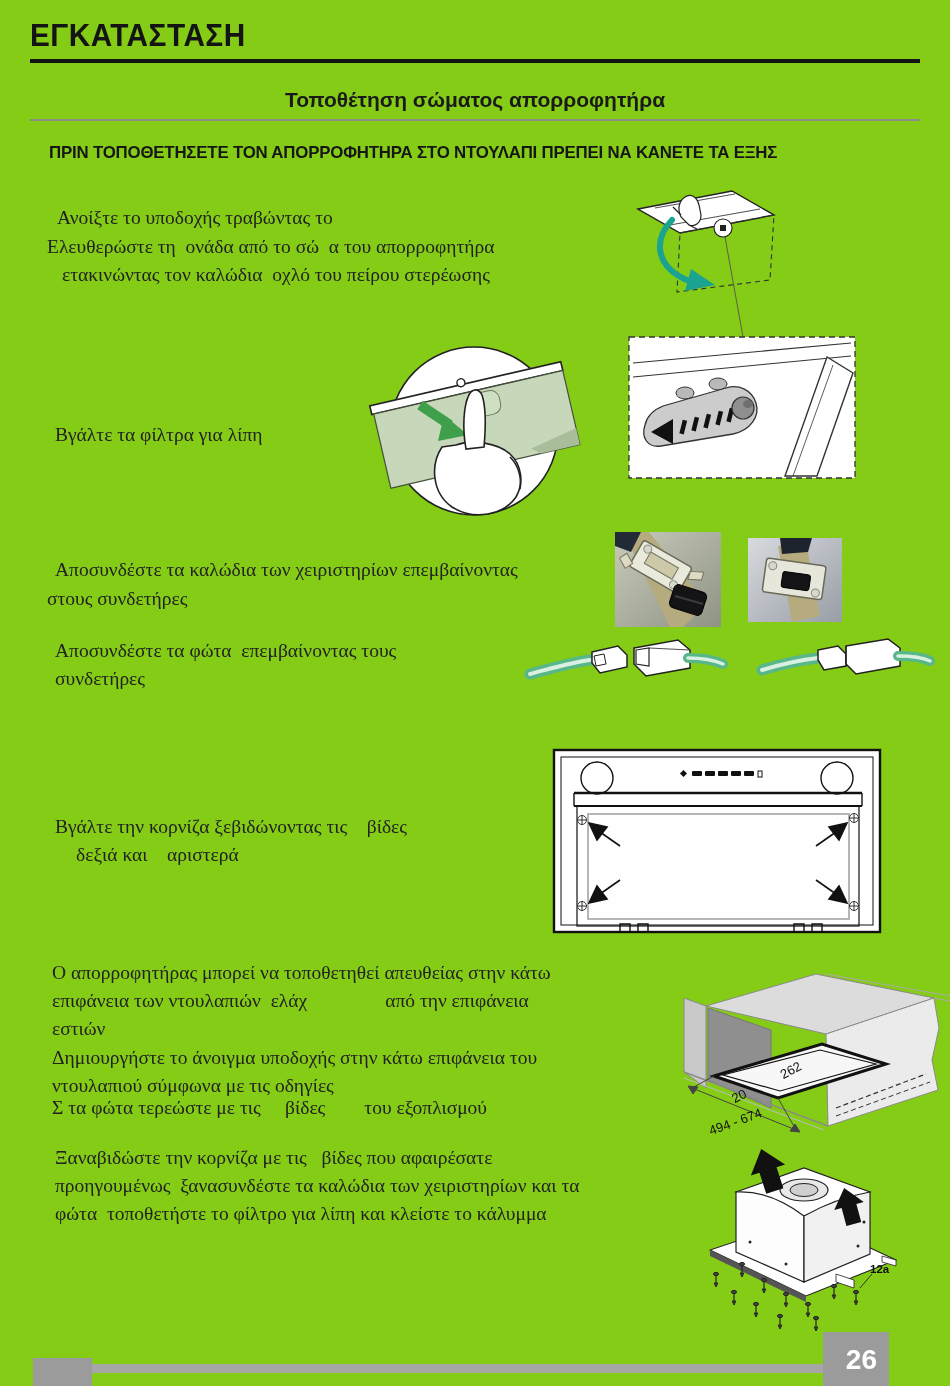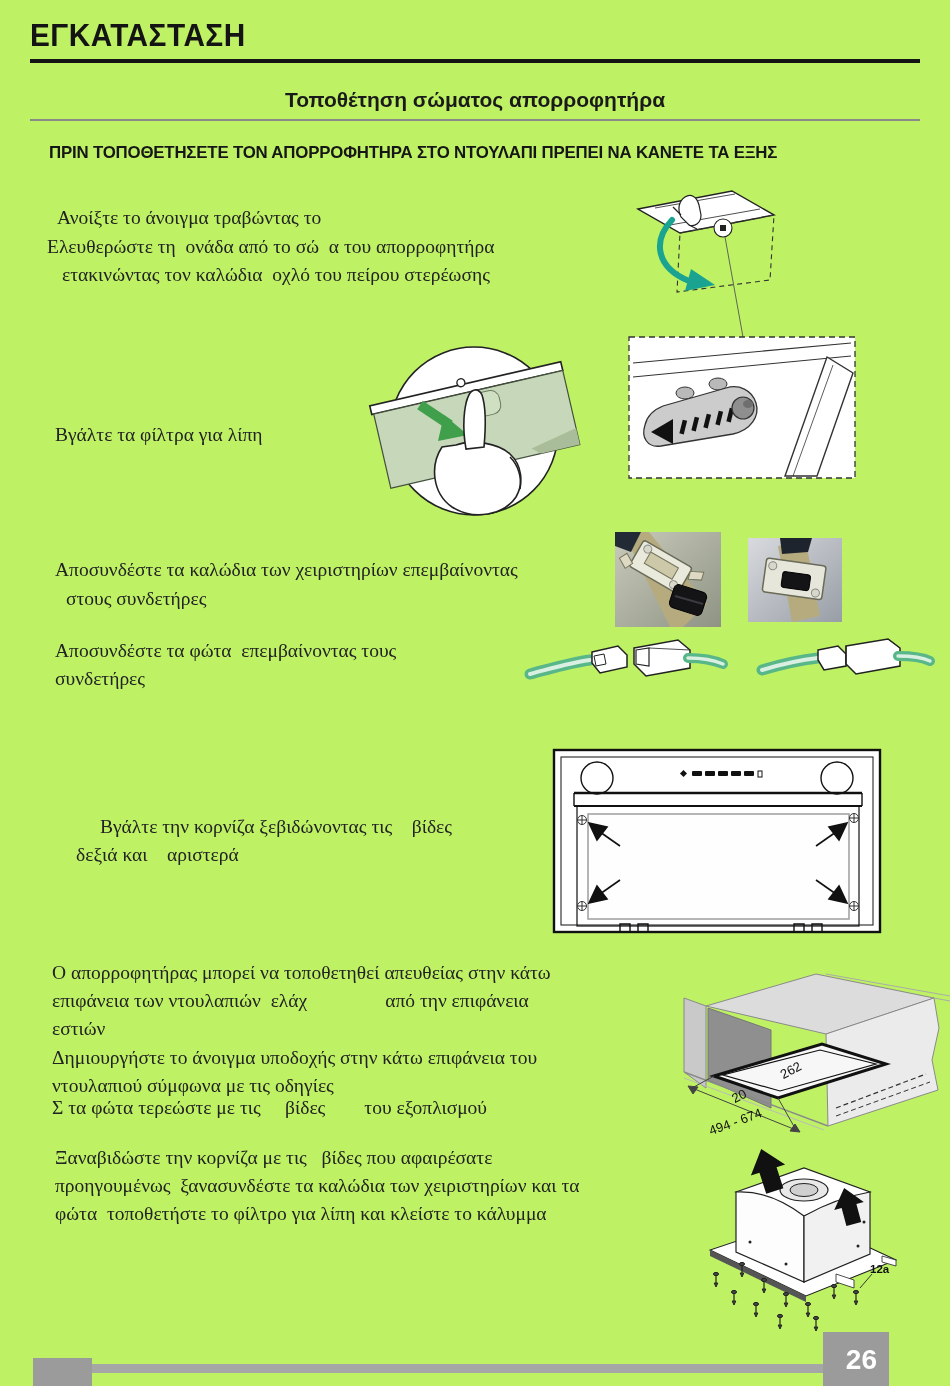--- a/index.html
+++ b/index.html
@@ -1,16 +1,16 @@
 <!DOCTYPE html>
 <html><head>
 <meta charset="utf-8">
 <style>
   html,body{margin:0;padding:0;background:#ffffff;}
-  .page{position:relative;width:950px;height:1386px;background:#bef264;overflow:hidden;
+  .page{position:relative;width:950px;height:1386px;background:#84cc16;overflow:hidden;
         font-family:"Liberation Serif",serif;color:#1f1f1f;}
   .abs{position:absolute;}
   .tl{position:absolute;white-space:pre;font-family:"Liberation Serif",serif;
       font-size:19.5px;line-height:1.2;color:#222;}
   .title{position:absolute;left:30px;top:18px;font-family:"Liberation Sans",sans-serif;
          font-weight:800;font-size:31px;letter-spacing:0.5px;color:#141414;transform:scaleX(0.96);transform-origin:left;}
   .rule-thick{position:absolute;left:30px;top:59px;width:890px;height:4px;background:#141414;}
   .subtitle{position:absolute;left:0;top:88px;width:950px;text-align:center;
             font-family:"Liberation Sans",sans-serif;font-weight:700;font-size:21px;color:#1a1a1a;}
   .rule-thin{position:absolute;left:30px;top:119px;width:890px;height:2px;background:#8a8a8a;}
@@ -32,21 +32,21 @@
 <body>
 
 <div class="page">
 
   <div class="title">ΕΓΚΑΤΑΣΤΑΣΗ</div>
   <div class="rule-thick"></div>
   <div class="subtitle">Τοποθέτηση σώματος απορροφητήρα</div>
   <div class="rule-thin"></div>
   <div class="warning">ΠΡΙΝ ΤΟΠΟΘΕΤΗΣΕΤΕ ΤΟΝ ΑΠΟΡΡΟΦΗΤΗΡΑ ΣΤΟ ΝΤΟΥΛΑΠΙ ΠΡΕΠΕΙ ΝΑ ΚΑΝΕΤΕ ΤΑ ΕΞΗΣ</div>
 
-  <div class="tl" style="left:57px;top:206px;">Ανοίξτε το άνοιγμα τραβώντας το</div>
+  <div class="tl" style="left:57px;top:206px;">Ανοίξτε το υποδοχής τραβώντας το</div>
   <div class="tl" style="left:47px;top:235px;">Ελευθερώστε τη  ονάδα από το σώ  α του απορροφητήρα</div>
   <div class="tl" style="left:62px;top:263px;">ετακινώντας τον καλώδια  οχλό του πείρου στερέωσης</div>
 
   <svg class="abs" style="left:615px;top:185px;" width="265" height="300" viewBox="0 0 265 300">
 
     <g>
       <polygon points="23,24 117,6 159,30 65,48" fill="#ffffff" stroke="#222" stroke-width="1.4"></polygon>
       <line x1="40" y1="23" x2="120" y2="9" stroke="#222" stroke-width="0.8"></line>
       <line x1="55" y1="40" x2="145" y2="24" stroke="#222" stroke-width="0.8"></line>
 
@@ -107,21 +107,21 @@
     <g fill="#ffffff" stroke="#222" stroke-width="1.6">
       <path d="M70,114 C58,132 60,160 80,174 C102,188 132,182 144,164 C152,150 150,132 138,121 C126,110 100,106 84,112 Z"></path>
       <path d="M96,64 C92,74 90,94 94,116 L112,114 C114,92 114,74 110,62 C106,54 99,56 96,64 Z"></path>
       <path d="M138,124 C146,132 150,144 148,156" fill="none"></path>
     </g>
   </svg>
 
   <div class="tl" style="left:55px;top:423px;">Βγάλτε τα φίλτρα για λίπη</div>
 
   <div class="tl" style="left:55px;top:558px;">Αποσυνδέστε τα καλώδια των χειριστηρίων επεμβαίνοντας</div>
-  <div class="tl" style="left:66px;top:587px;">στους συνδετήρες</div>
+  <div class="tl" style="left:47px;top:587px;">στους συνδετήρες</div>
 
   <div class="tl" style="left:55px;top:639px;">Αποσυνδέστε τα φώτα  επεμβαίνοντας τους</div>
   <div class="tl" style="left:55px;top:667px;">συνδετήρες</div>
 
   <svg class="abs" style="left:615px;top:532px;" width="106" height="95" viewBox="0 0 106 95">
     <defs>
       <linearGradient id="pg1" x1="0" y1="0" x2="1" y2="1">
         <stop offset="0" stop-color="#c9cbbb"></stop>
           <stop offset="1" stop-color="#8e9383"></stop>
       </linearGradient>
@@ -234,21 +234,21 @@
         <polygon points="295,77 277,81 287,94"></polygon>
       <line x1="68" y1="134" x2="48" y2="148"></line>
         <polygon points="37,157 55,153 45,140"></polygon>
       <line x1="264" y1="134" x2="284" y2="148"></line>
         <polygon points="295,157 277,153 287,140"></polygon>
     </g>
     <path d="M68,186 v-8 h10 v8 m8,0 v-8 h10 v8" fill="none" stroke="#111" stroke-width="1.4"></path>
     <path d="M242,186 v-8 h10 v8 m8,0 v-8 h10 v8" fill="none" stroke="#111" stroke-width="1.4"></path>
   </svg>
 
-  <div class="tl" style="left:55px;top:815px;margin-left:45px;">Βγάλτε την κορνίζα ξεβιδώνοντας τις    βίδες</div>
+  <div class="tl" style="left:55px;top:815px;">Βγάλτε την κορνίζα ξεβιδώνοντας τις    βίδες</div>
   <div class="tl" style="left:76px;top:843px;">δεξιά και    αριστερά</div>
 
   <div class="tl" style="left:52px;top:961px;">Ο απορροφητήρας μπορεί να τοποθετηθεί απευθείας στην κάτω</div>
   <div class="tl" style="left:52px;top:989px;">επιφάνεια των ντουλαπιών  ελάχ                από την επιφάνεια</div>
   <div class="tl" style="left:52px;top:1017px;">εστιών</div>
   <div class="tl" style="left:52px;top:1046px;">Δημιουργήστε το άνοιγμα υποδοχής στην κάτω επιφάνεια του</div>
   <div class="tl" style="left:52px;top:1074px;">ντουλαπιού σύμφωνα με τις οδηγίες</div>
   <div class="tl" style="left:52px;top:1096px;text-align:center;">Σ τα φώτα τερεώστε με τις     βίδες        του εξοπλισμού</div>
 
   <svg class="abs" style="left:676px;top:968px;" width="274" height="180" viewBox="0 0 274 180">

